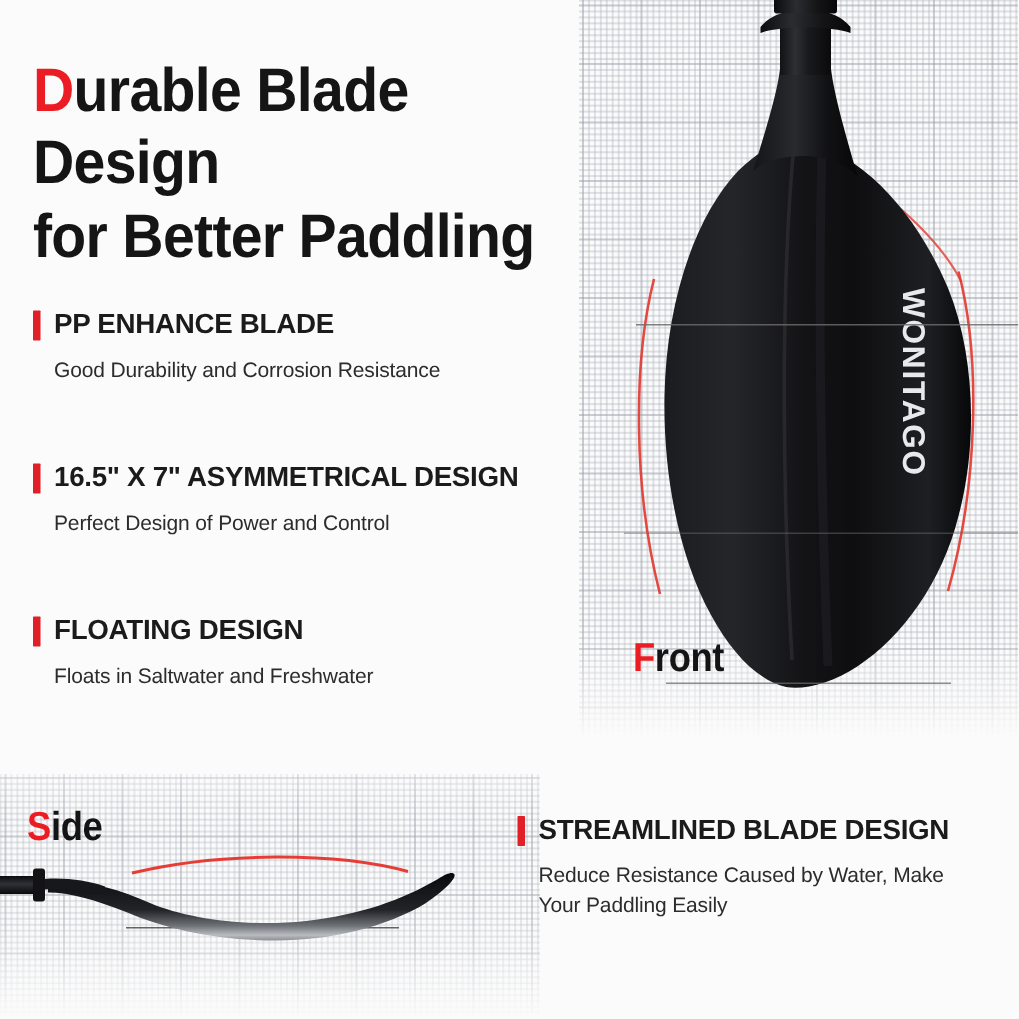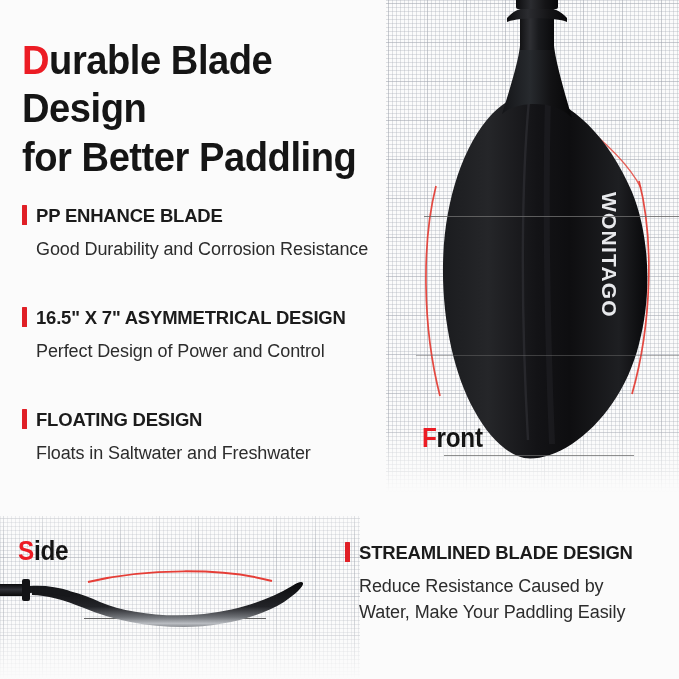--- a/index.html
+++ b/index.html
@@ -67,41 +67,41 @@
     color: #151515;
     transform: scaleX(0.93);
     transform-origin: left top;
   }
   .headline .accent { color: #ec1c24; }
 
   
   .feature { position: absolute; }
   .feature-head {
     display: flex;
-    align-items: flex-start;
+    align-items: flex-end;
     gap: 9px;
   }
   .bullet-bar {
     width: 5px;
     height: 20px;
     background: #e01f26;
     flex: none;
     border-radius: 0.5px;
   }
   .feature-title {
     font-size: 18.5px;
     font-weight: bold;
     color: #1b1b1b;
     letter-spacing: -0.2px;
     white-space: nowrap;
   }
   .feature-sub {
     margin-top: 9px;
     margin-left: 14px;
-    font-size: 18px;
+    font-size: 14px;
     color: #2c2c2c;
     line-height: 1.45;
     letter-spacing: -0.1px;
     white-space: nowrap;
   }
 
   #feature-1 { left: 22px; top: 205px; }
   #feature-2 { left: 22px; top: 307px; }
   #feature-3 { left: 22px; top: 409px; }
   #feature-4 { left: 345px; top: 542px; }

